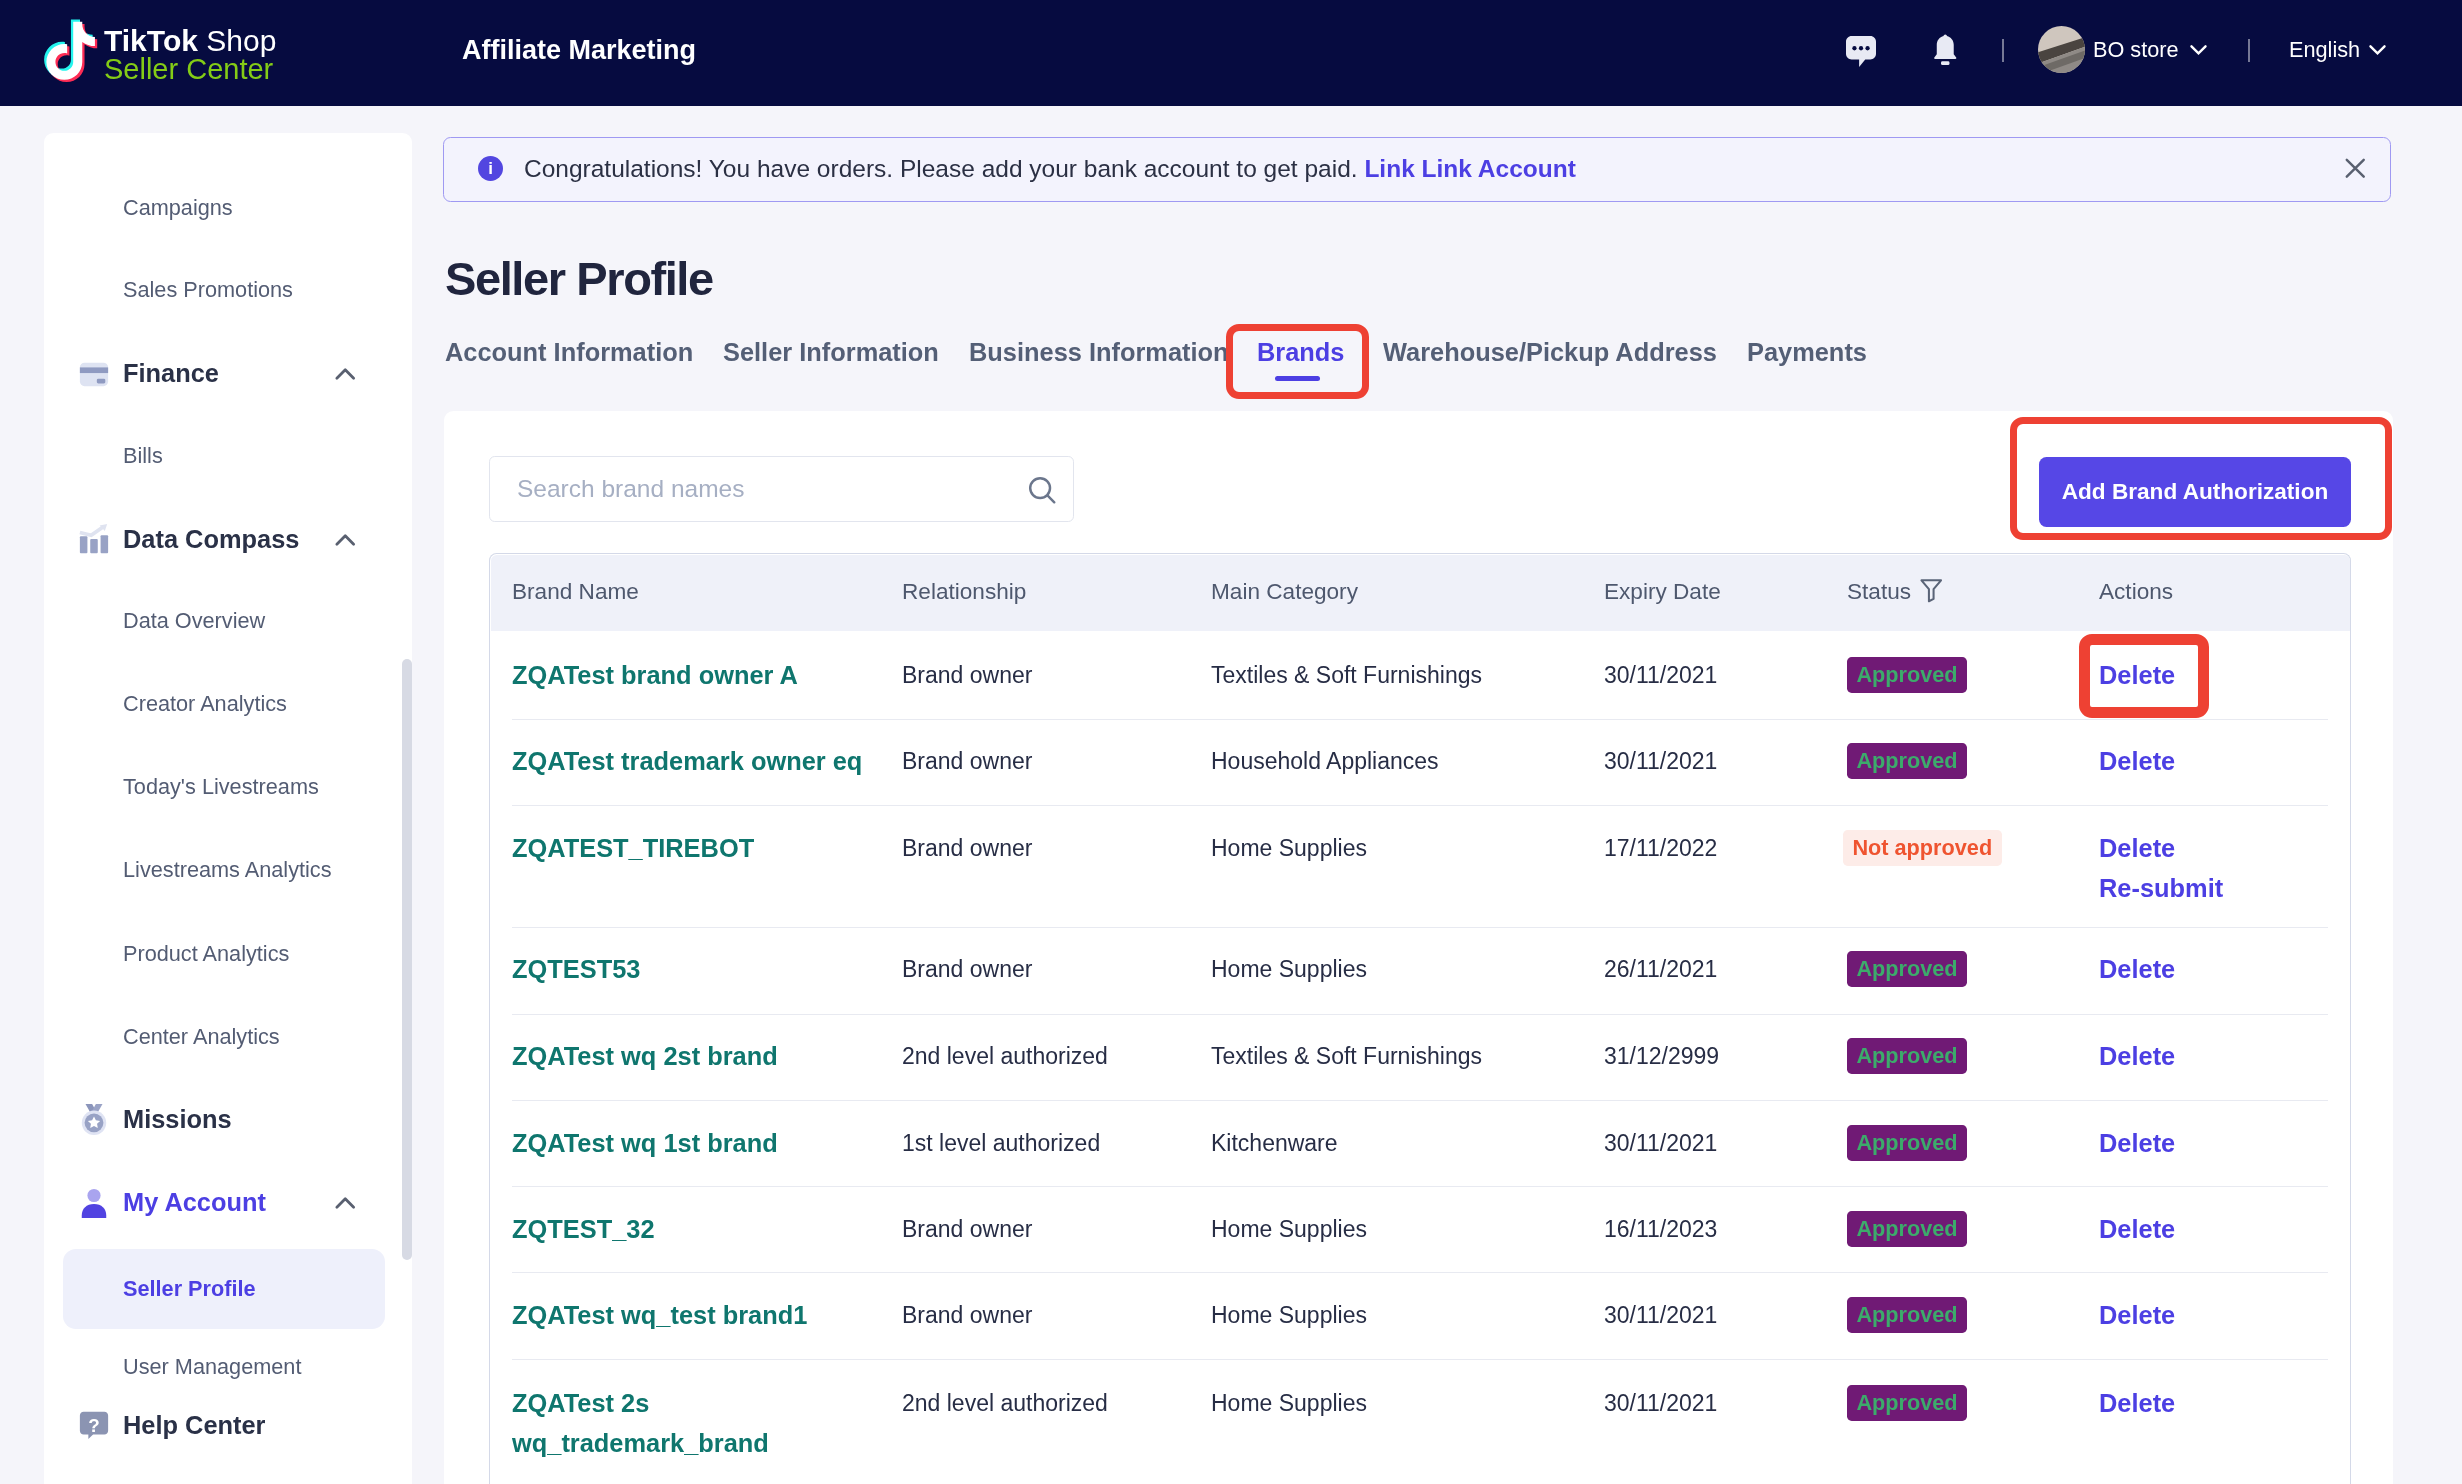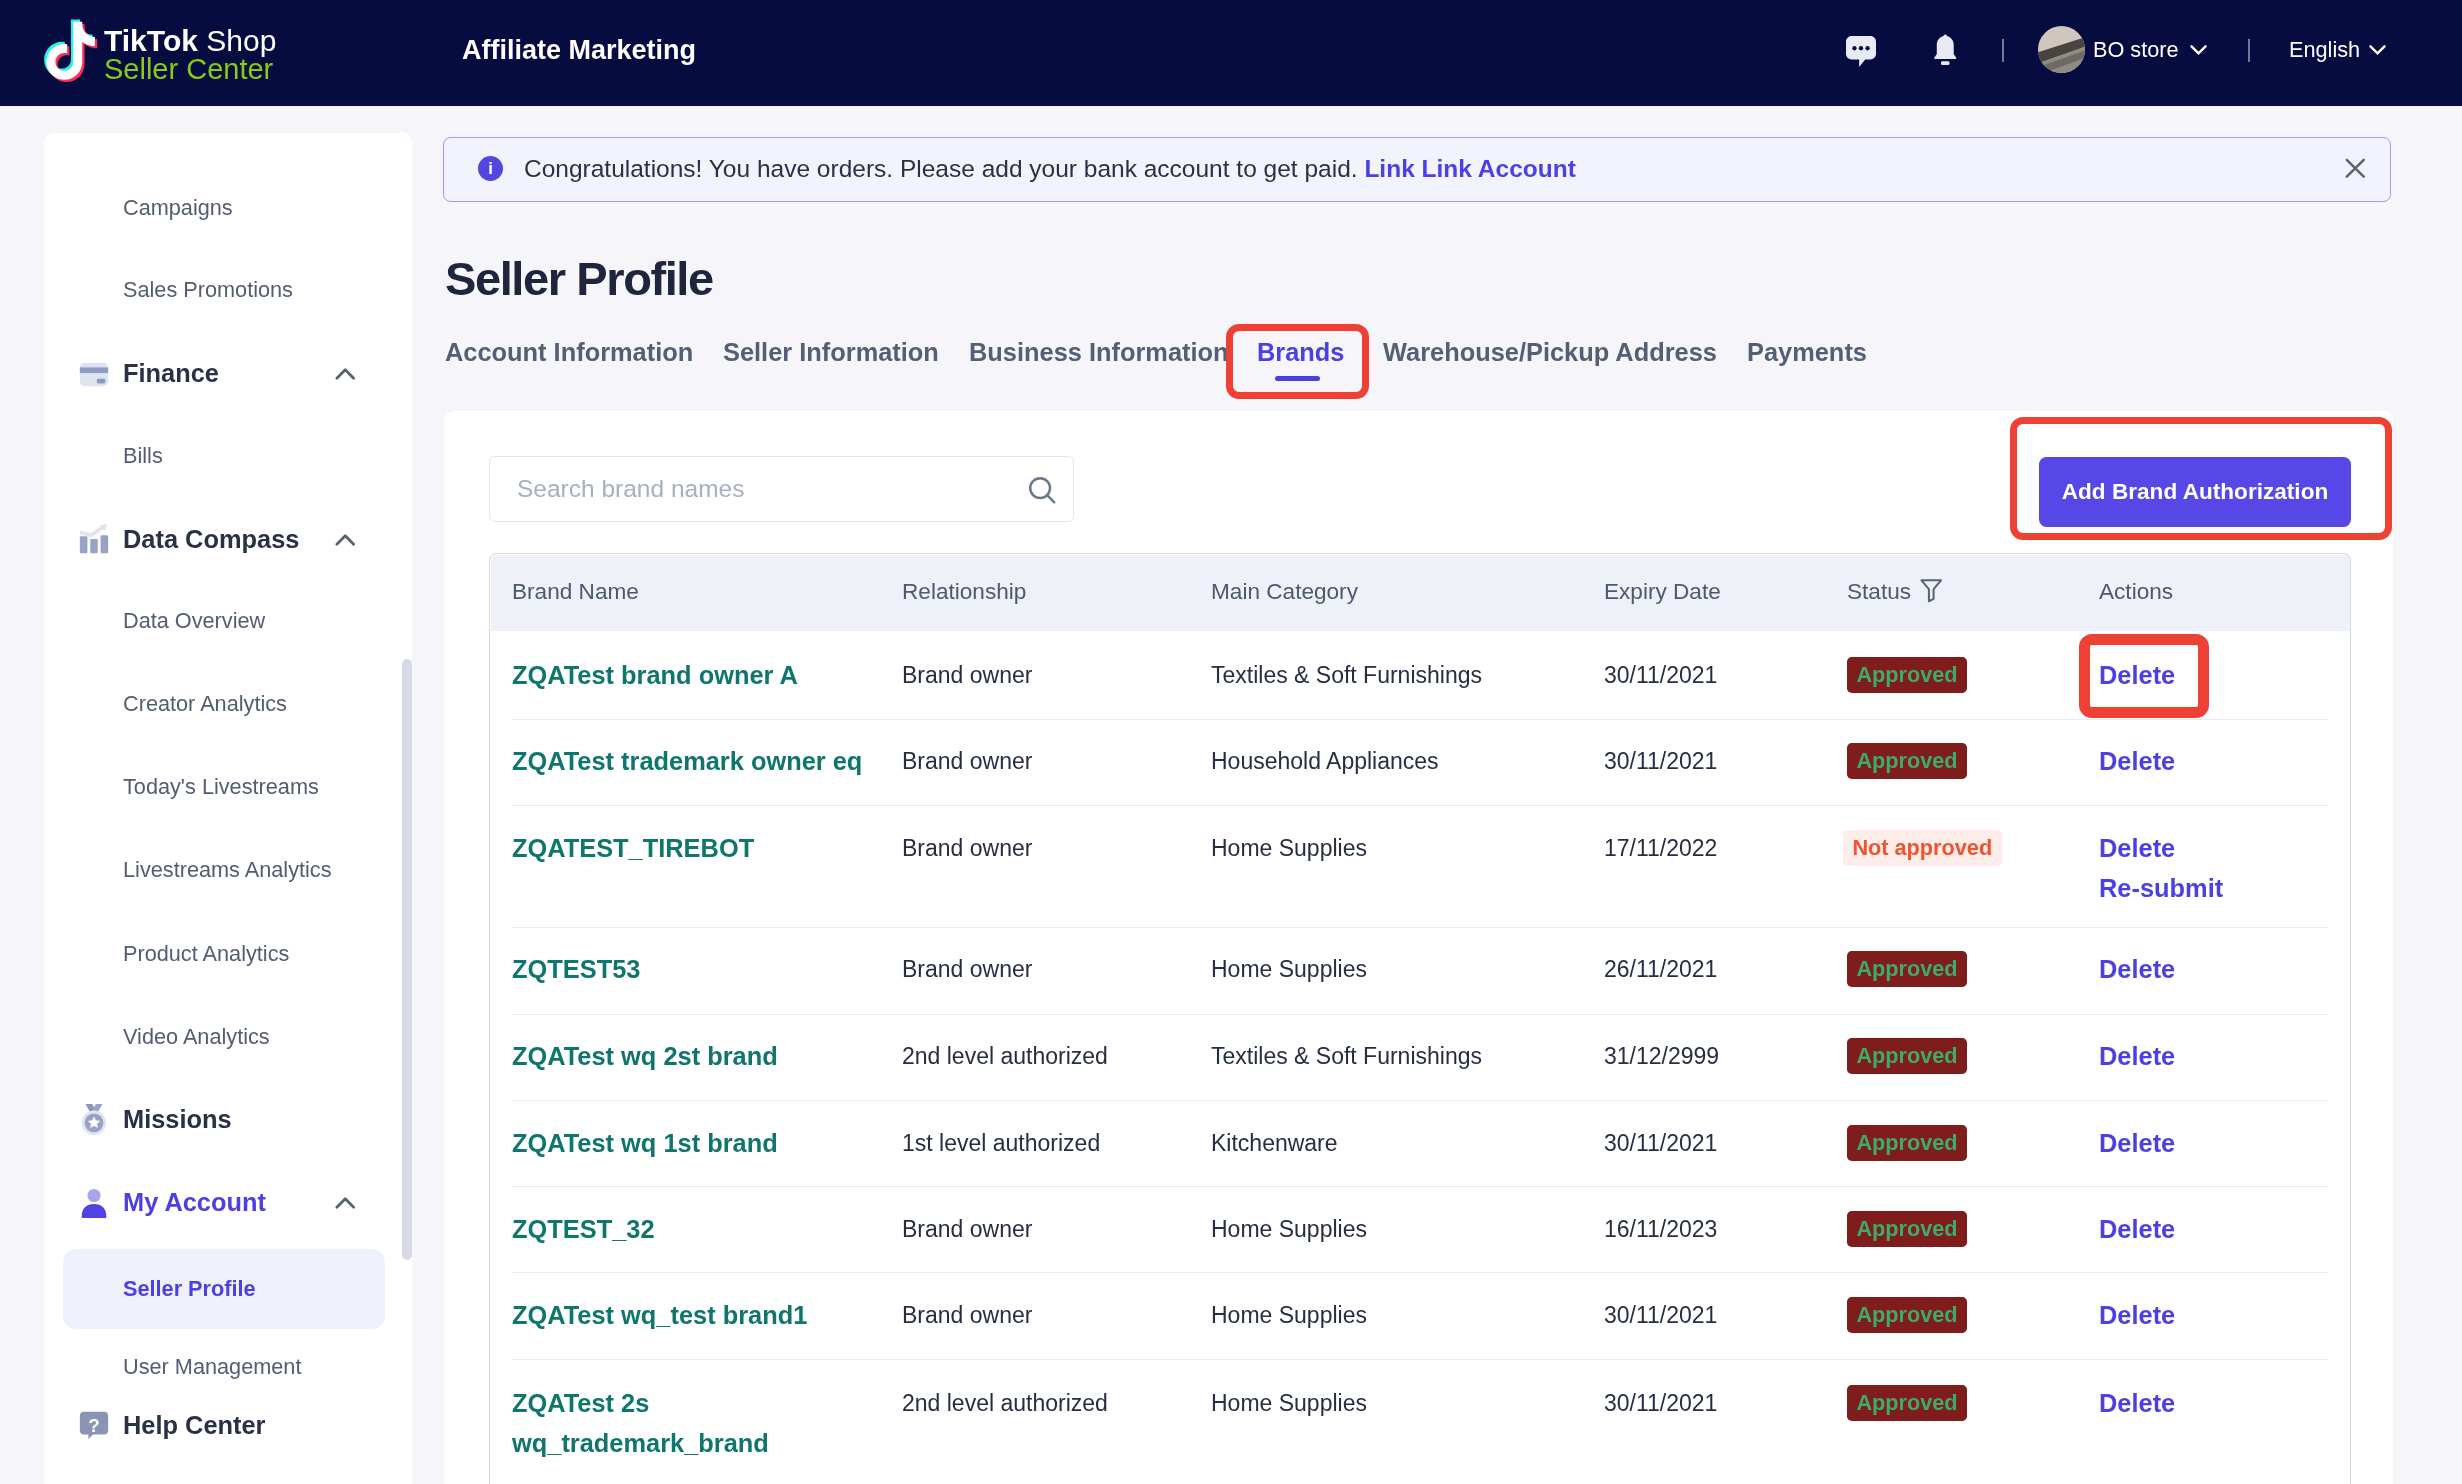--- a/index.html
+++ b/index.html
@@ -23,21 +23,21 @@
   #card { position:absolute; left:444px; top:411px; width:1949px; height:1074px; background:#fff; border-radius:9.4px 9.4px 0 0; }
   
   #tbox { position:absolute; left:489px; top:553px; width:1862px; height:932px; border:1.9px solid #d4d9e8; border-bottom:none; border-radius:7.5px 7.5px 0 0; }
   #band { position:absolute; left:491px; top:555px; width:1859px; height:76px; background:#eff1f9; border-radius:5.7px 5.7px 0 0; }
   .th { position:absolute; font-size:22.6px; font-weight:500; color:#4e586e; height:78px; line-height:78px; top:553px; }
   .sep { position:absolute; left:512px; width:1816px; height:0.9px; background:#e8eaf1; }
   .cell { position:absolute; font-size:23px; color:#272d45; height:38px; line-height:38px; }
   .blink { position:absolute; font-size:25.4px; font-weight:700; color:#0f766e; height:38px; line-height:38px; }
   .act { position:absolute; left:2099px; font-size:25.4px; font-weight:700; color:#4c3fe3; height:38px; line-height:38px; }
   .badge { position:absolute; left:1847px; height:36px; line-height:36px; font-size:21.7px; font-weight:600; border-radius:4.7px; padding:0 9.4px; }
-  .bgreen { background:#7f1d1d; color:#3cab6b; }
+  .bgreen { background:#701a75; color:#3cab6b; }
   .bred { background:#fdece8; color:#ef5430; }
   
   .tab { position:absolute; top:335px; height:34px; line-height:34px; font-size:25.4px; font-weight:700; color:#545f76; }
   
   .ann { position:absolute; border:7.5px solid #ee4133; border-radius:13px; }
 </style>
 </head>
 <body>
 
 <div id="hdr">
@@ -119,21 +119,21 @@
 <div class="shead" style="top:519px">Data Compass</div>
 <svg class="schev" style="top:519px" viewBox="0 0 26 44">
     <path d="M4 27 L13 18 L22 27" stroke="#596070" stroke-width="3" fill="none" stroke-linecap="round" stroke-linejoin="round"></path>
   </svg>
 
 <div class="sitem" style="top:600px">Data Overview</div>
 <div class="sitem" style="top:683px">Creator Analytics</div>
 <div class="sitem" style="top:766px">Today's Livestreams</div>
 <div class="sitem" style="top:849px">Livestreams Analytics</div>
 <div class="sitem" style="top:933px">Product Analytics</div>
-<div class="sitem" style="top:1016px">Video Analytics</div>
+<div class="sitem" style="top:1016px">Center Analytics</div>
 
 <svg class="sic" style="top:1104px" viewBox="0 0 34 34">
     <path d="M8 0 h7 l5 9 h-7 z" fill="#8b95bb"></path>
     <path d="M26 0 h-7 l-5 9 h7 z" fill="#9aa3c6"></path>
     <circle cx="17" cy="20" r="13" fill="#dfe3f3"></circle>
     <circle cx="17" cy="20" r="10" fill="#98a2c5"></circle>
     <path d="M17 13.2 l2 4.1 4.5.65 -3.25 3.15 .75 4.5 -4-2.1 -4 2.1 .75-4.5 -3.25-3.15 4.5-.65 z" fill="#ffffff"></path>
   </svg>
 <div class="shead" style="top:1099px">Missions</div>
 

